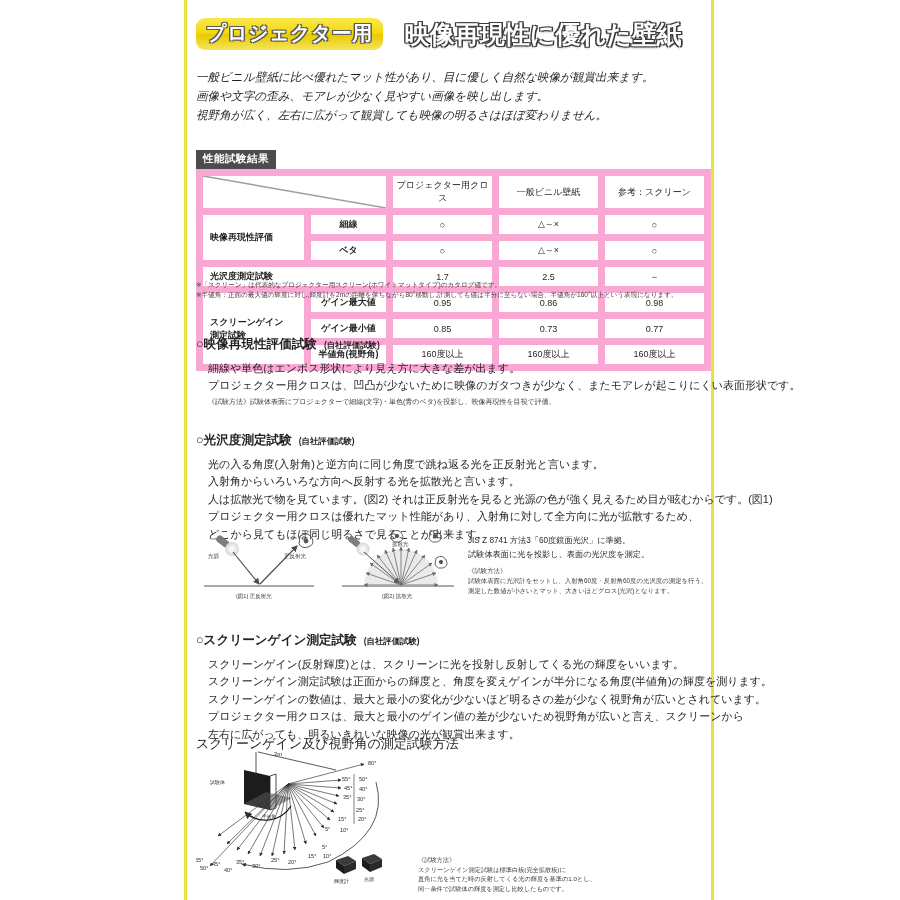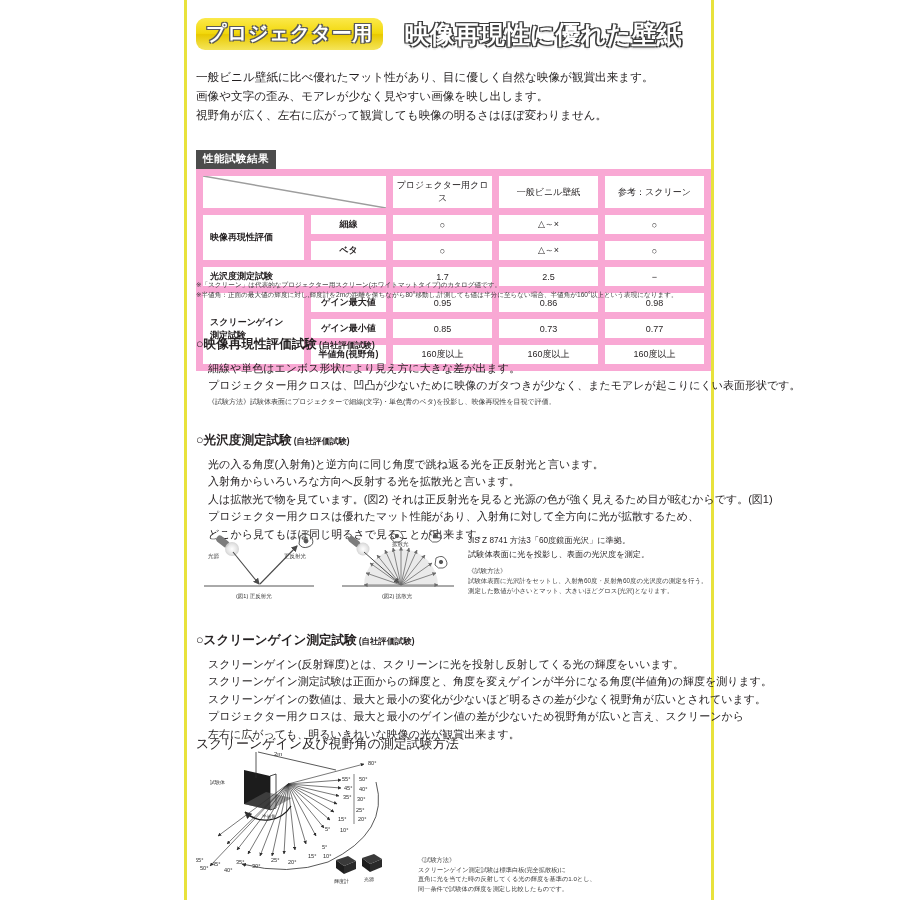--- a/index.html
+++ b/index.html
@@ -24,21 +24,21 @@
     text-shadow:-1.3px -1.3px 0 #5a5a5a,1.3px -1.3px 0 #5a5a5a,-1.3px 1.3px 0 #5a5a5a,1.3px 1.3px 0 #5a5a5a;
     white-space:nowrap;line-height:1.15;
   }
   .hdrtitle{
     font-weight:bold;font-size:25px;letter-spacing:0px;color:#ffffff;
     text-shadow:-1.4px -1.4px 0 #3c3c3c,1.4px -1.4px 0 #3c3c3c,-1.4px 1.4px 0 #3c3c3c,1.4px 1.4px 0 #3c3c3c,
                 0 2px 2px rgba(0,0,0,.25);
     white-space:nowrap;line-height:1.15;padding-left:13px;
   }
   
-  .lead{position:absolute;left:196px;top:68px;width:508px;font-size:11.6px;line-height:1.62;color:#231f20;}
+  .lead{position:absolute;left:196px;top:68px;width:508px;font-size:11.6px;line-height:1.62;color:#231f20;font-style:italic;}
   .lead div{white-space:nowrap;}
   
   .tag{
     position:absolute;left:196px;top:150px;
     background:#4c4c4c;color:#fff;font-size:10.5px;font-weight:bold;
     padding:2px 7px 3px;letter-spacing:.5px;
   }
   
   table.perf{
     position:absolute;left:196px;top:169px;width:508px;
@@ -53,21 +53,21 @@
   table.perf td.corner{position:relative;overflow:hidden;padding:0;height:20px;}
   table.perf td.corner svg{position:absolute;left:0;top:0;width:100%;height:100%;}
   table.perf td.colhead{font-weight:normal;}
   .c1{width:108px}.c2{width:82px}.c3{width:106px}.c4{width:106px}.c5{width:106px}
   
   .tnote{position:absolute;left:196px;top:280px;width:510px;font-size:6.6px;line-height:1.55;color:#3a3a3a;}
   .tnote div{white-space:nowrap;}
   
   .sec{position:absolute;left:196px;width:510px;}
   .sec h3{margin:0;font-size:12.6px;font-weight:bold;color:#231f20;white-space:nowrap;}
-  .sec h3 .sml{font-size:8.4px;font-weight:bold;margin-left:2px;}
+  .sec h3 .sml{font-size:8.4px;font-weight:bold;margin-left:7px;}
   .sec .body{margin-top:7px;padding-left:12px;font-size:11px;line-height:1.58;color:#231f20;}
   .sec .body div{white-space:nowrap;}
   .sec .method{margin-top:2px;padding-left:12px;font-size:7px;line-height:1.5;color:#3a3a3a;}
   .sec .method div{white-space:nowrap;}
   
   .figwrap{position:absolute;left:196px;top:526px;width:512px;height:76px;}
   .figsvg{position:absolute;left:0;top:0;}
   .jis{position:absolute;left:272px;top:8px;width:240px;font-size:8.2px;line-height:1.65;color:#231f20;}
   .jis .mini{margin-top:5px;font-size:6.4px;line-height:1.55;color:#3a3a3a;}
   .jis div{white-space:nowrap;}

